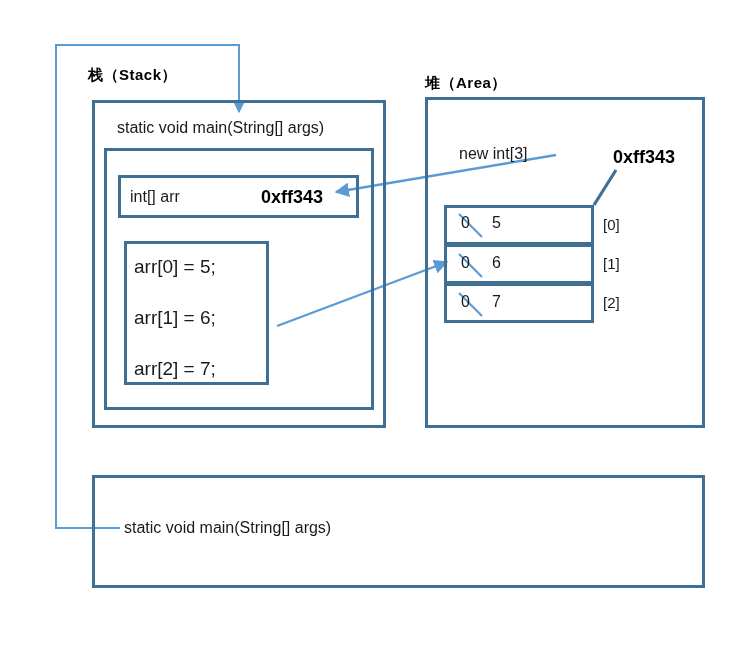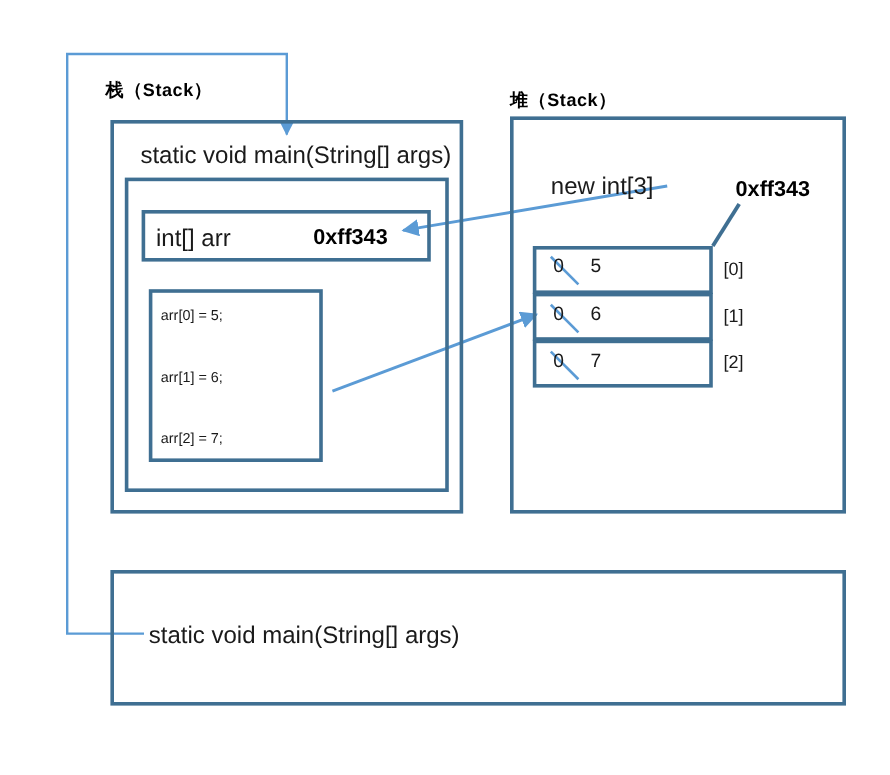--- a/index.html
+++ b/index.html
@@ -34,21 +34,21 @@
   }
   .box {
     position: absolute;
     border: 3px solid #3f6f92;
     background: transparent;
     box-sizing: border-box;
   }
   .plain-text {
     position: absolute;
     font-family: "Liberation Sans", sans-serif;
-    font-size: 20px;
+    font-size: 16px;
     color: #1a1a1a;
     white-space: nowrap;
   }
   .bold-text {
     position: absolute;
     font-family: "Liberation Sans", sans-serif;
     font-size: 18px;
     font-weight: bold;
     color: #000000;
     white-space: nowrap;
@@ -67,21 +67,21 @@
   }
   .idx-label {
     position: absolute;
     font-family: "Liberation Sans", sans-serif;
     font-size: 15px;
     color: #1a1a1a;
   }
   .code-line {
     position: absolute;
     font-family: "Liberation Sans", sans-serif;
-    font-size: 12px;
+    font-size: 19px;
     color: #1a1a1a;
     white-space: nowrap;
   }
 </style>
 </head>
 <body>
 
 <div id="canvas">
 
   <svg class="svg-layer" viewBox="0 0 742 646" xmlns="http://www.w3.org/2000/svg">
@@ -127,21 +127,21 @@
   <div class="plain-text" style="left:130px; top:188px;">int[] arr</div>
 
   <div class="bold-text" style="left:261px; top:187px;">0xff343</div>
 
   <div class="box" style="left:124px; top:241px; width:145px; height:144px;"></div>
 
   <div class="code-line" style="left:134px; top:256px;">arr[0] = 5;</div>
   <div class="code-line" style="left:134px; top:307px;">arr[1] = 6;</div>
   <div class="code-line" style="left:134px; top:358px;">arr[2] = 7;</div>
 
-  <div class="region-title" style="left:425px; top:74px;">堆（Stack）</div>
+  <div class="region-title" style="left:425px; top:74px;">堆（Area）</div>
 
   <div class="box" style="left:425px; top:97px; width:280px; height:331px;"></div>
 
   <div class="plain-text" style="left:459px; top:145px;">new int[3]</div>
 
   <div class="bold-text" style="left:613px; top:147px;">0xff343</div>
 
   <div class="box" style="left:444px; top:205px; width:150px; height:40px;"></div>
   <div class="cell-old" style="left:461px; top:214px;">0</div>
   <div class="cell-new" style="left:492px; top:214px;">5</div>

